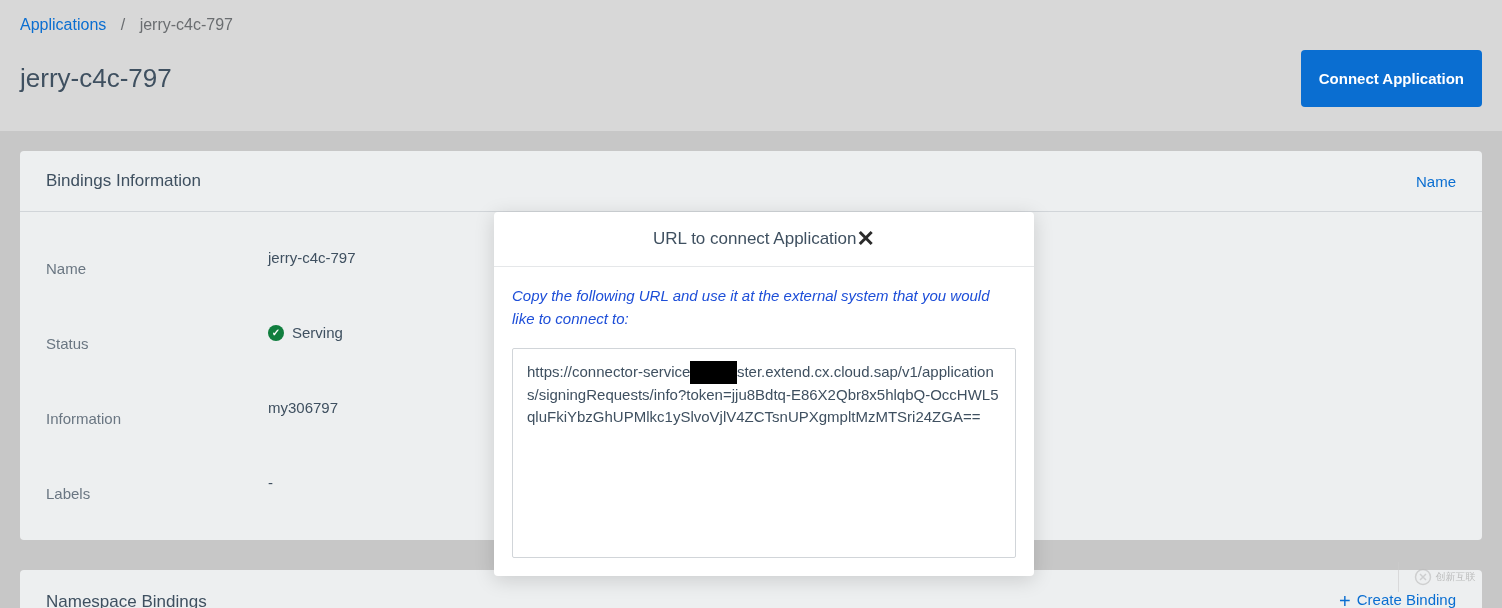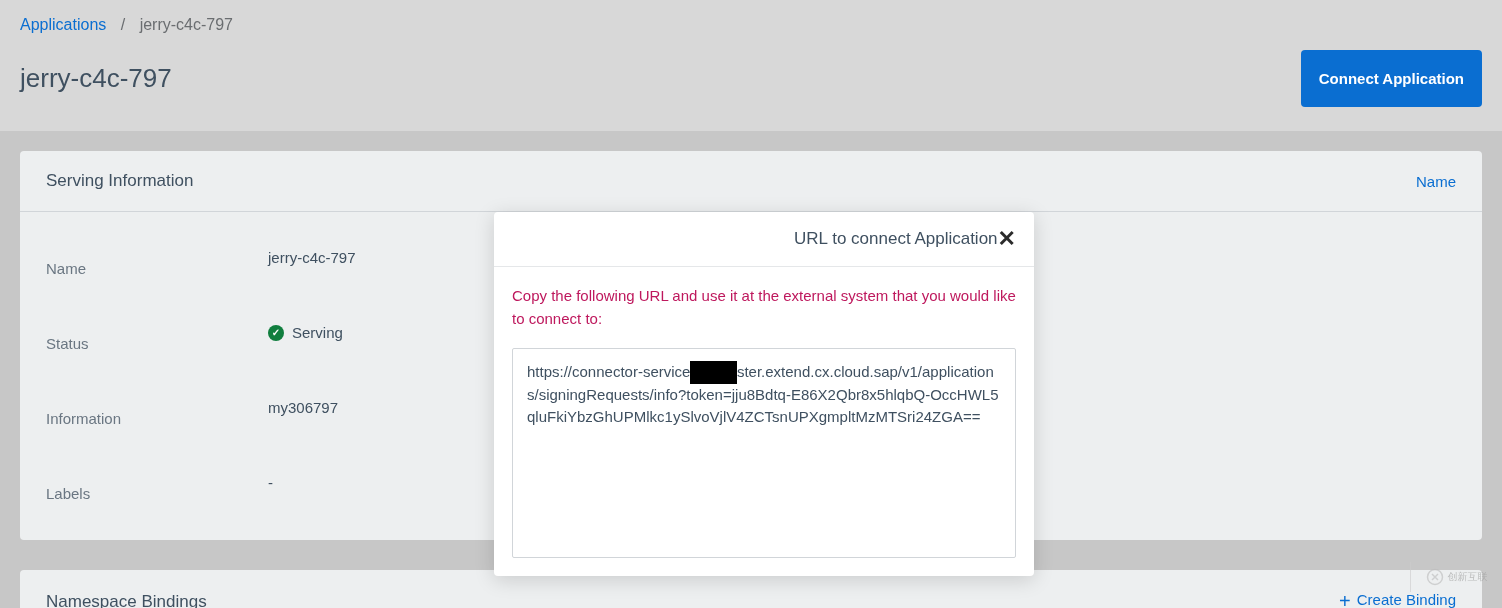--- a/index.html
+++ b/index.html
@@ -130,21 +130,21 @@
       top: 212px;
       left: 494px;
       width: 540px;
       background: #ffffff;
       border-radius: 4px;
       box-shadow: 0 4px 20px rgba(0,0,0,0.15);
       z-index: 100;
     }
     .modal-header {
       display: flex;
-      justify-content: flex-end;
+      justify-content: center;
       align-items: center;
       padding: 16px 18px;
       border-bottom: 1px solid #e5e7e9;
     }
     .modal-title {
       font-size: 17px;
       color: #3f5060;
       font-weight: 400;
     }
     .modal-close {
@@ -153,21 +153,22 @@
       color: #2b2b2b;
       font-weight: bold;
       line-height: 1;
       background: none;
       border: none;
     }
     .modal-body {
       padding: 18px;
     }
     .modal-hint {
-      color: #be185d;
+      color: #1d4ed8;
+      font-style: italic;
       font-size: 15px;
       line-height: 1.5;
       margin-bottom: 18px;
     }
     .url-box {
       border: 1px solid #d1d5d9;
       padding: 12px 14px;
       font-size: 15px;
       color: #3f5060;
       line-height: 1.5;
@@ -176,21 +177,21 @@
       border-radius: 2px;
     }
     .url-box .redact {
       background: #000;
       color: #000;
       display: inline-block;
       padding: 0 2px;
     }
     .watermark {
       position: absolute;
-      right: 0;
+      right: 12px;
       bottom: 16px;
       width: 92px;
       height: 30px;
       opacity: 0.6;
       display: flex;
       align-items: center;
       justify-content: center;
       font-size: 10px;
       color: #9a9a9a;
       border-left: 1px solid #ccc;
@@ -210,21 +211,21 @@
 
 <div class="page-header">
   <h1 class="page-title">jerry-c4c-797</h1>
   <button class="btn-primary">Connect Application</button>
 </div>
 
 <div class="content-area">
 
   <div class="panel">
     <div class="panel-header">
-      <span class="panel-title">Serving Information</span>
+      <span class="panel-title">Bindings Information</span>
       <a class="panel-link">Name</a>
     </div>
     <div class="panel-body">
       <div class="info-row">
         <div class="info-label">Name</div>
         <div class="info-value">jerry-c4c-797</div>
       </div>
       <div class="info-row">
         <div class="info-label">Status</div>
         <div class="info-value">

